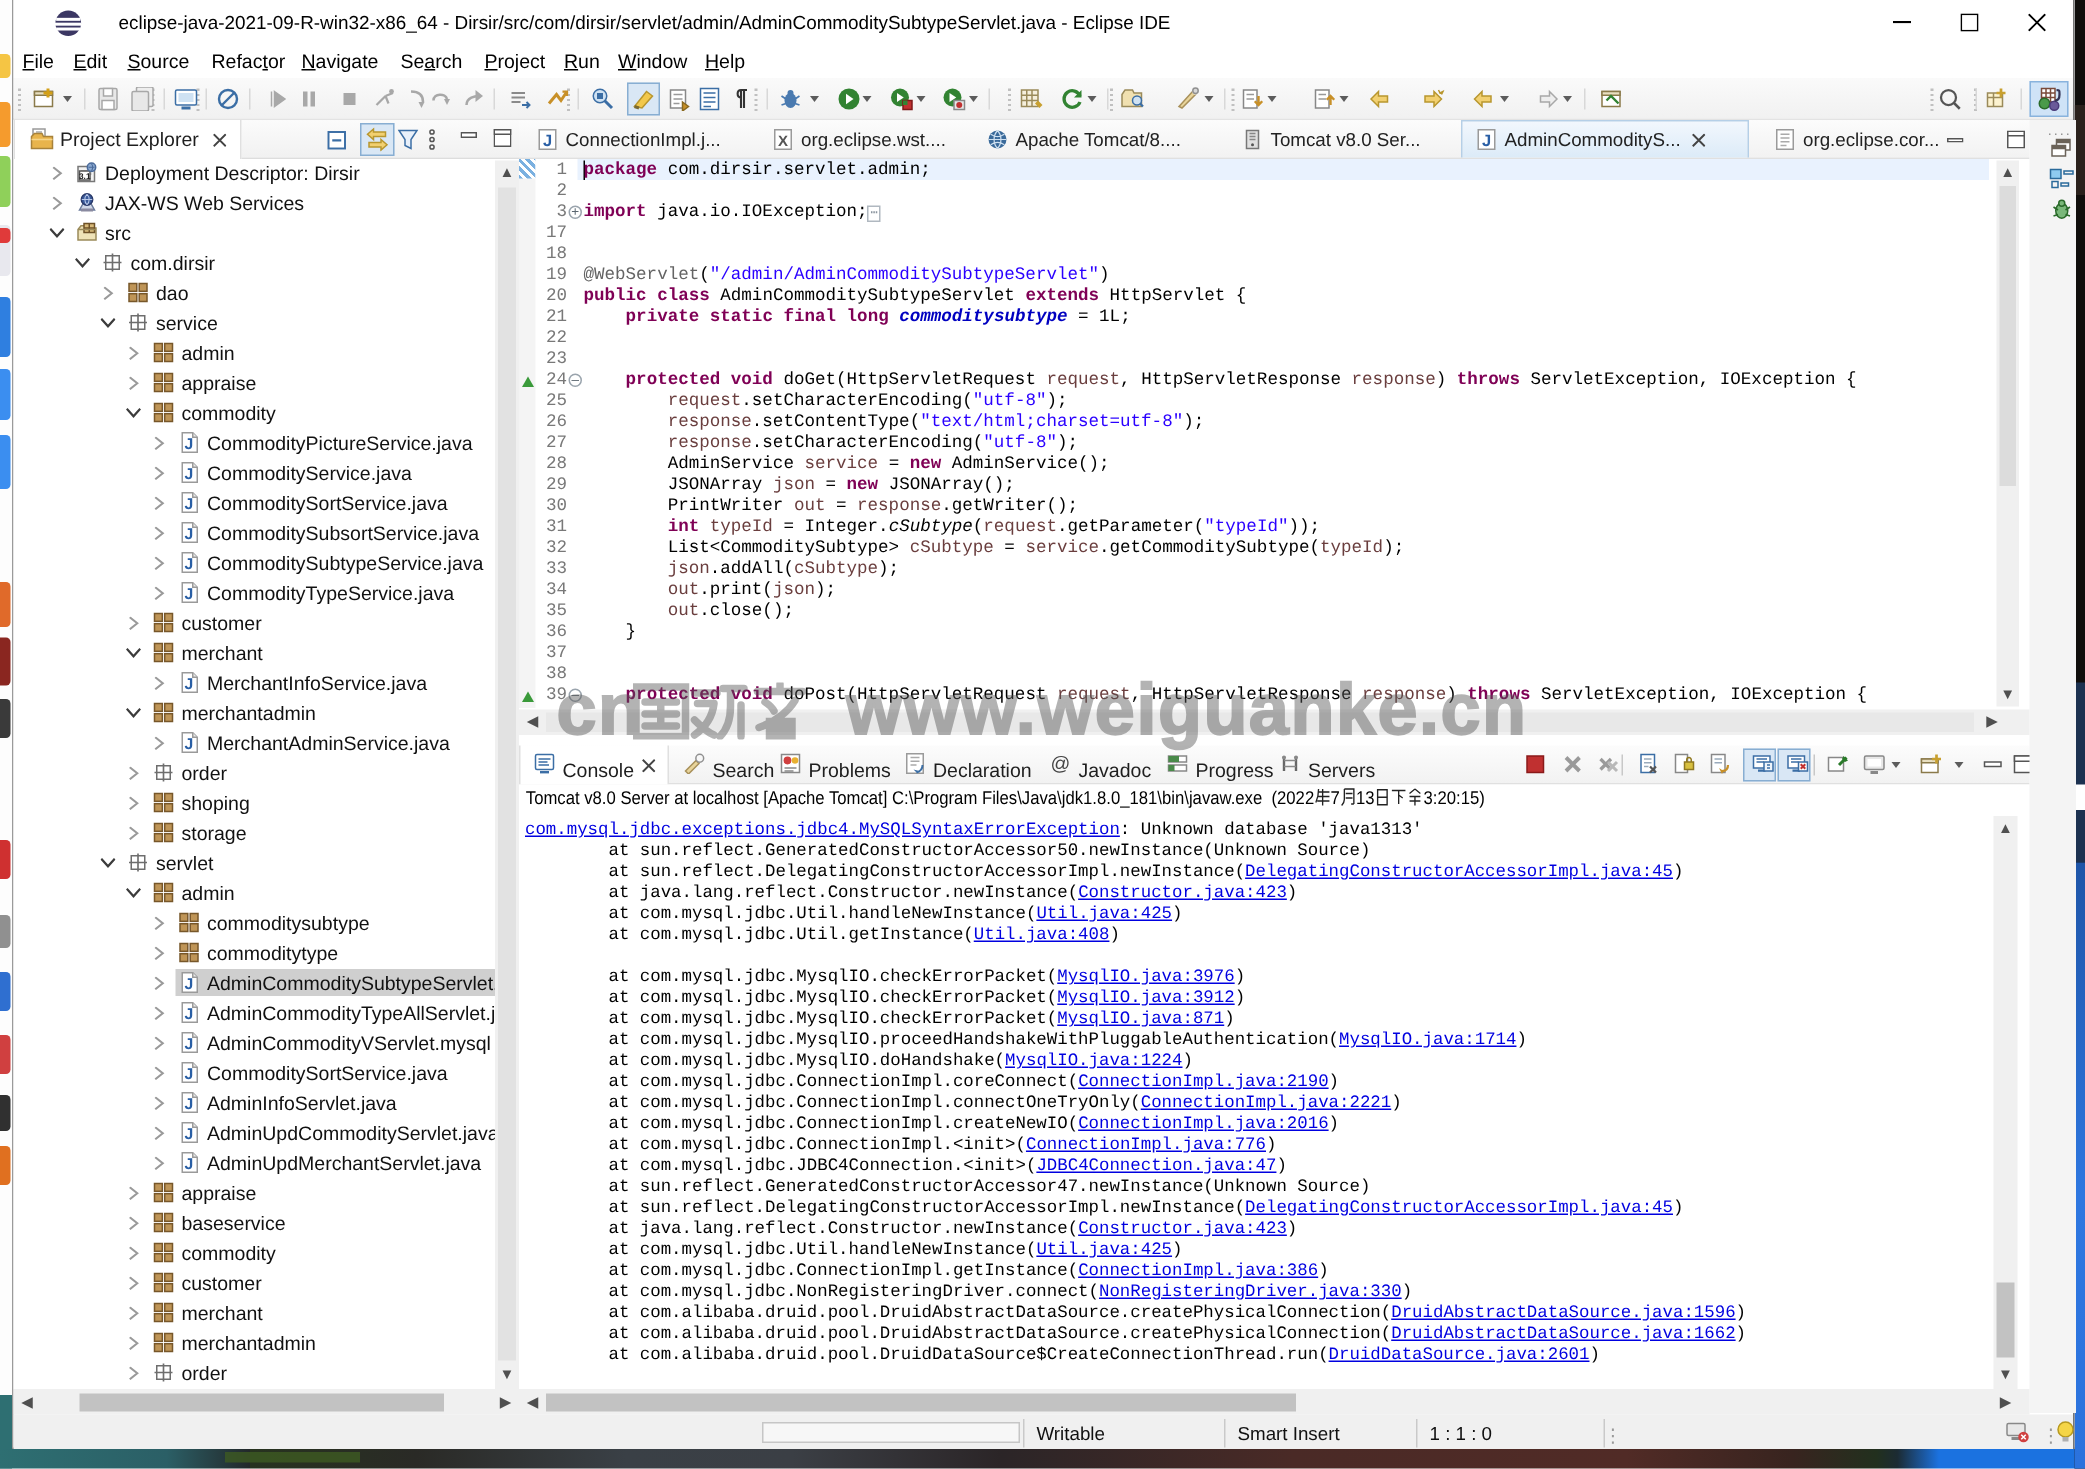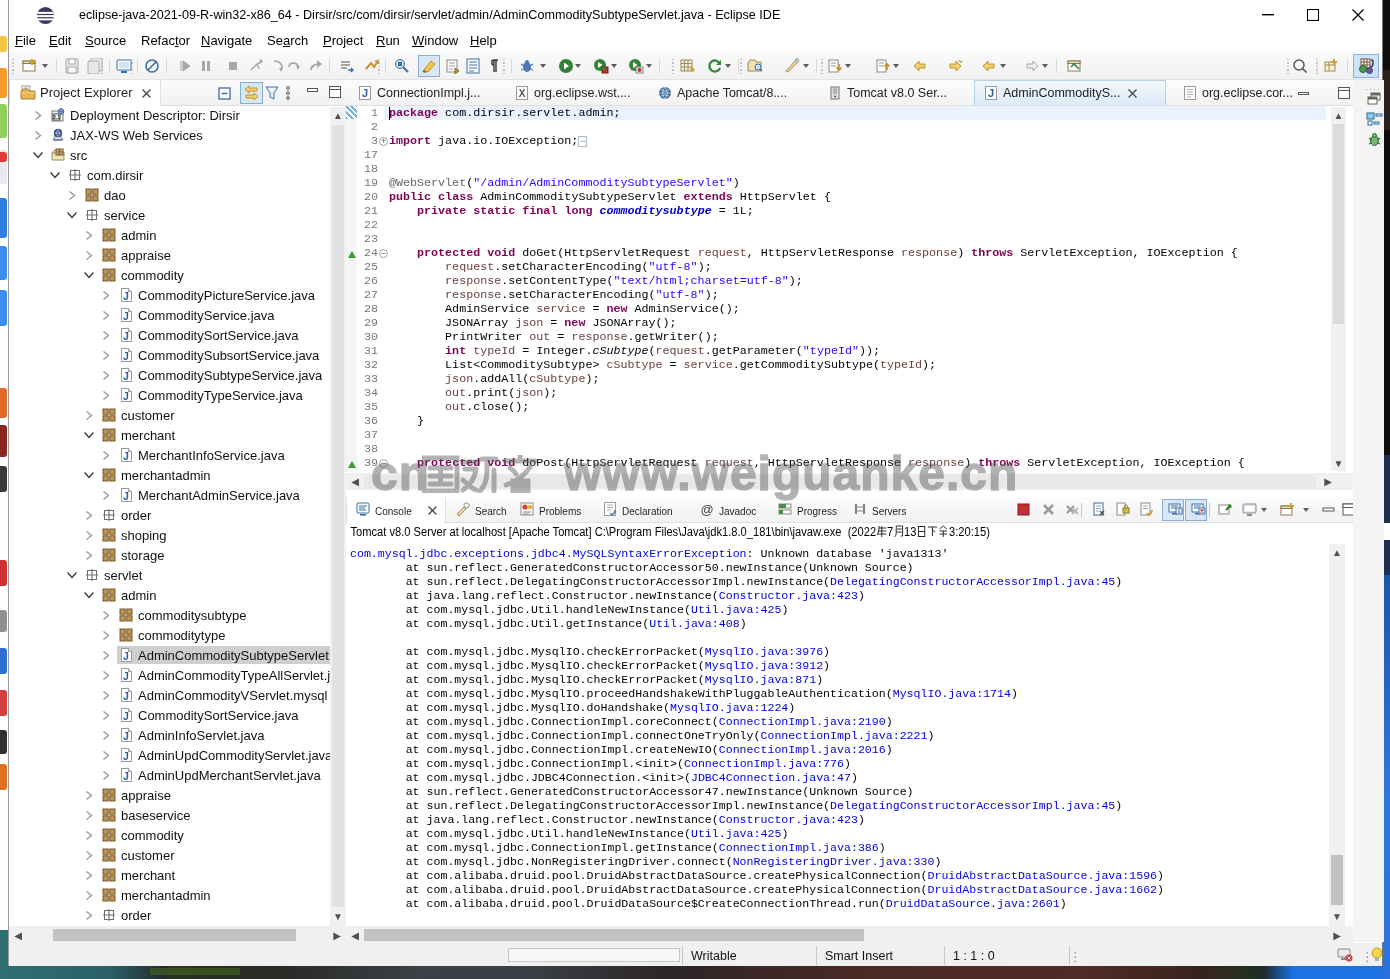--- a/index.html
+++ b/index.html
@@ -46,26 +46,26 @@
 .k{color:#7f0055;font-weight:bold}
 .s{color:#2a00ff}
 .v{color:#6a3e3e}
 .an{color:#646464}
 .sv{color:#0000c0;font-weight:bold;font-style:italic}
 .sm{font-style:italic}
 .fold{position:absolute;width:9px;height:9px;border:1px solid #9aa4ad;border-radius:50%;background:#fff;color:#5b6770;font-size:9px;line-height:7px;text-align:center}
 
 #cons{position:absolute;left:337px;top:497px;width:1007px;height:429px;background:#fff}
 #constabs{position:absolute;left:0;top:0;width:100%;height:26px;background:linear-gradient(#fcfcfc,#f2f2f2);border-bottom:1px solid #e0e0e0}
-.ctab{position:absolute;top:9px;font-size:10px;color:#1e1e1e;white-space:nowrap}
+.ctab{position:absolute;top:9px;font-size:13px;color:#1e1e1e;white-space:nowrap}
 #consinfo{position:absolute;left:0;top:26px;width:150%;height:17px;background:#fff;font-size:12.3px;color:#000;white-space:nowrap;transform:scaleX(0.905);transform-origin:0 0}
 #conslog{position:absolute;left:341px;top:547px;width:990px;height:364px;z-index:5;
   font-family:"Liberation Mono",monospace;font-size:11.6px;color:#000}
 .lg{position:absolute;left:0;white-space:pre;height:14px;line-height:14px}
-.l{color:#0000e0;}
+.l{color:#0000e0;text-decoration:underline}
 
 #rbar{position:absolute;left:1344px;top:80px;width:31px;height:862px;background:#f4f4f4}
 
 #status{position:absolute;left:0;top:943px;width:100%;height:23px;background:#f0f0f0;font-size:12.5px;color:#111}
 
 #wm{position:absolute;left:371px;top:450px;width:700px;height:52px;z-index:50;opacity:0.45}
 #wm .wt{position:absolute;top:0;font-family:"Liberation Sans",sans-serif;font-weight:bold;font-size:48px;line-height:1;color:#585858;letter-spacing:1px;-webkit-text-stroke:1.3px #585858}
 </style></head>
 <body>
 

